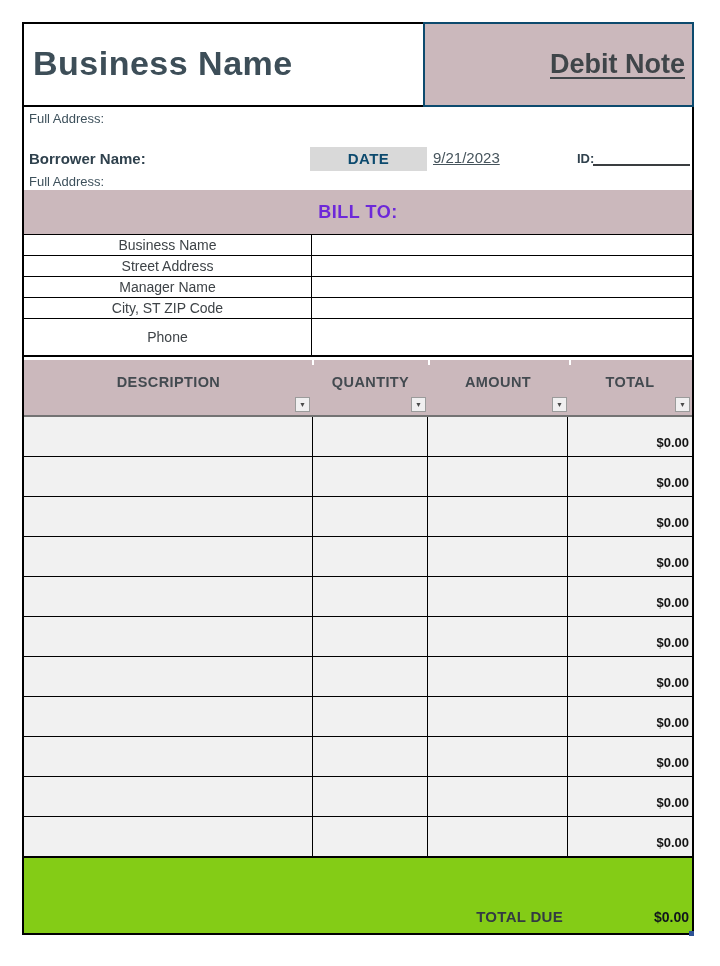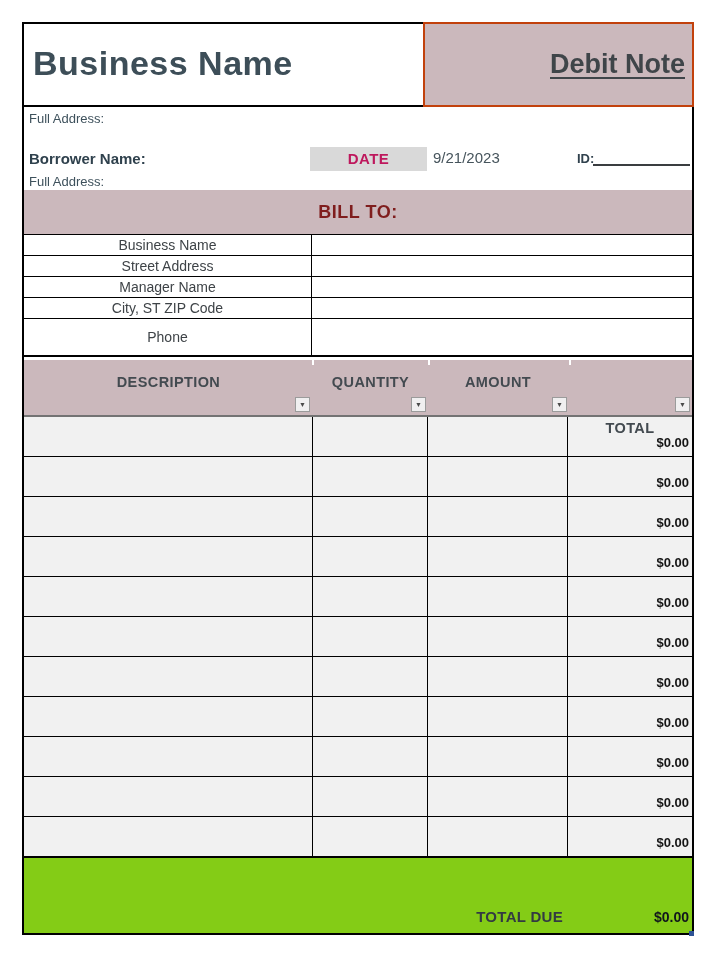--- a/index.html
+++ b/index.html
@@ -14,64 +14,64 @@
   }
   
   .head-band { position: relative; height: 83px; border-bottom: 2px solid #000; flex: none; }
   .biz-title {
     position: absolute; left: 9px; top: 50%; transform: translateY(-54%);
     font-size: 34px; font-weight: bold; color: #3d4e58; letter-spacing: .5px;
     white-space: nowrap;
   }
   .debit-box {
     position: absolute; top: -2px; right: -2px; height: 85px; width: 271px;
-    background: #cbb8bc; border: 2px solid #c2410c;
+    background: #cbb8bc; border: 2px solid #0c4a6e;
     display: flex; align-items: center; justify-content: flex-end;
     padding-right: 7px;
   }
   .debit-box span {
     font-size: 27px; font-weight: bold; color: #3f4549;
     text-decoration: underline; text-underline-offset: 4px; white-space: nowrap;
   }
   
   .addr-row { height: 20px; flex: none; padding: 4px 0 0 5px;
               font-size: 13px; color: #3e515c; }
   .spacer { height: 20px; flex: none; }
   .borrower-row { position: relative; height: 27px; flex: none; }
   .borrower-label { position: absolute; left: 5px; top: 3px;
                     font-size: 15px; font-weight: bold; color: #2f414d; }
   .date-box { position: absolute; left: 286px; top: 0; width: 117px; height: 24px;
               background: #d9d9d9; text-align: center; line-height: 24px;
-              font-size: 15px; font-weight: bold; color: #be185d; letter-spacing: .5px; }
+              font-size: 15px; font-weight: bold; color: #0c4a6e; letter-spacing: .5px; }
   .date-val { position: absolute; left: 409px; top: 2px;
-              font-size: 15px; color: #46545c; }
+              font-size: 15px; color: #46545c; text-decoration: underline; }
   .id-label { position: absolute; left: 544px; top: 4px;
               font-size: 13px; font-weight: bold; color: #30414d; padding-left: 9px; }
   .id-line  { position: absolute; left: 569px; right: 2px; top: 3px; height: 16px;
               border-bottom: 2px solid #3a3d40; }
   .addr-row2 { height: 16px; flex: none; padding: 0 0 0 5px;
                font-size: 13px; color: #3e515c; }
   
   .billto-band { height: 44px; flex: none; background: #cbb8bc;
                  text-align: center; line-height: 44px;
-                 font-size: 18px; font-weight: bold; color: #7f1d1d; letter-spacing: .5px; }
+                 font-size: 18px; font-weight: bold; color: #6d28d9; letter-spacing: .5px; }
   .bt-table { flex: none; border-top: 1px solid #000; }
   .bt-row { display: flex; height: 21px; border-bottom: 1px solid #000; }
   .bt-row.tall { height: 38px; border-bottom-width: 2px; text-align: right; }
   .bt-label { width: 288px; border-right: 1px solid #000;
               display: flex; align-items: center; justify-content: center;
               font-size: 14px; color: #3e4347; }
   .bt-value { flex: 1; background: #fff; }
   .gap3 { height: 3px; flex: none; background: #fff; }
   
   .items-header { position: relative; height: 57px; flex: none; background: #cbb8bc;
                   border-bottom: 2px solid #737373; display: flex; }
   .ih-cell { display: flex; justify-content: center; padding-top: 14px;
              font-size: 14.5px; font-weight: bold; color: #434a50; letter-spacing: .4px; }
-  .ih-c1 { width: 289px; } .ih-c2 { width: 115px; } .ih-c3 { width: 140px; } .ih-c4 { flex: 1; margin-top: 46px; }
+  .ih-c1 { width: 289px; } .ih-c2 { width: 115px; } .ih-c3 { width: 140px; } .ih-c4 { flex: 1; }
   .notch { position: absolute; top: 0; width: 2px; height: 5px; background: #fff; }
   .filter-btn { position: absolute; bottom: 3px; width: 15px; height: 15px;
                 background: #f0eff0; border: 1px solid #9b9b9b;
                 display: flex; align-items: center; justify-content: center;
                 font-size: 7px; color: #4a4a4a; padding: 0; cursor: pointer; line-height: 1; }
   
   .it-row { display: flex; height: 40px; flex: none;
             background: #f1f1f1; border-bottom: 1px solid #000; }
   .it-row.last { border-bottom-width: 2px; height: 41px; }
   .c1 { width: 289px; border-right: 1px solid #000; }

